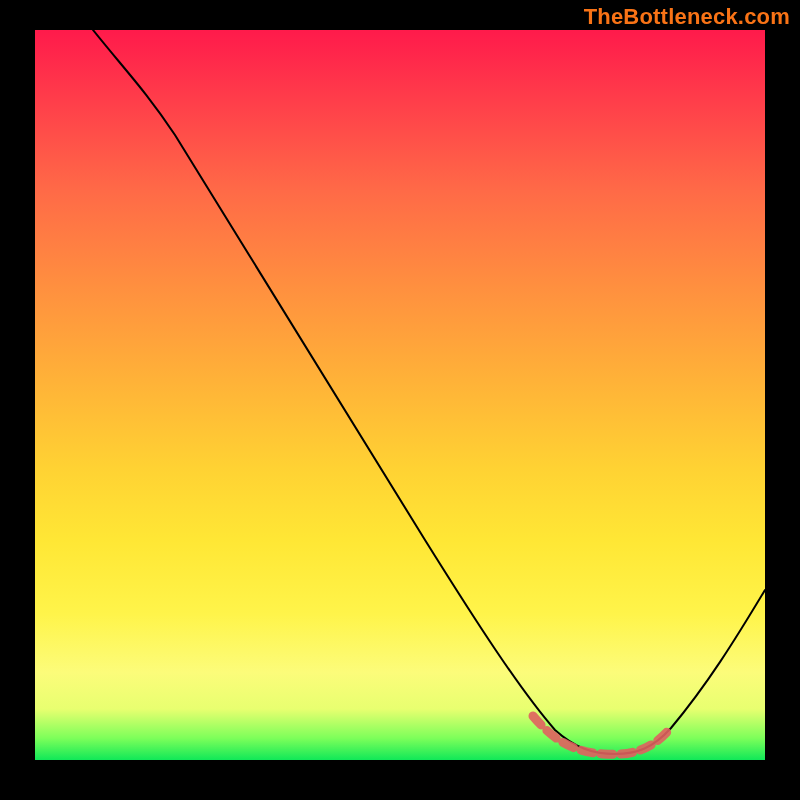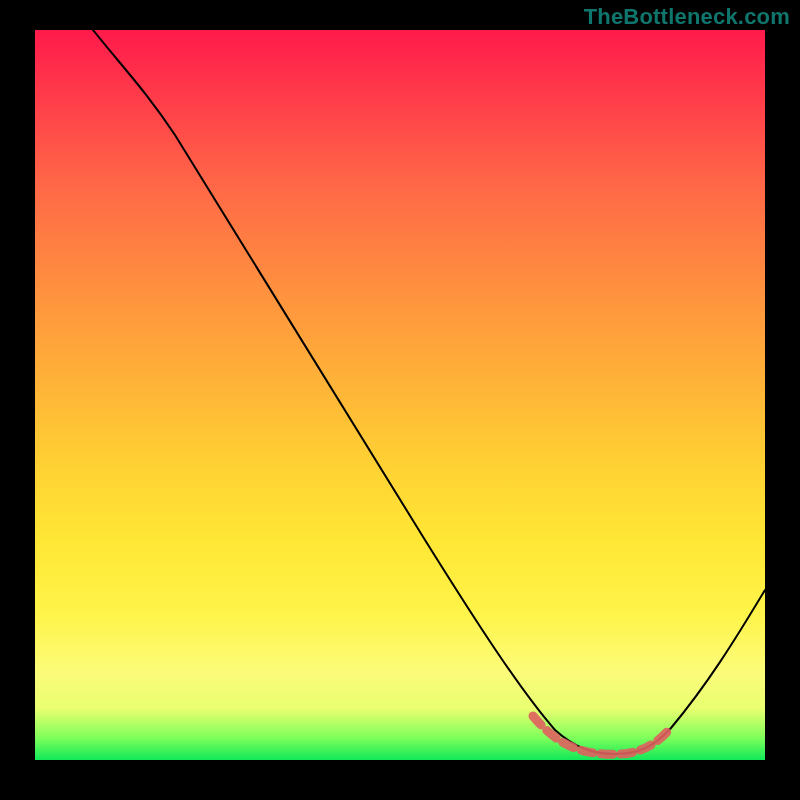--- a/index.html
+++ b/index.html
@@ -14,21 +14,21 @@
   .frame {
     position: relative;
     width: 800px;
     height: 800px;
     background: #000;
   }
   .watermark {
     position: absolute;
     top: 4px;
     right: 10px;
-    color: #0f766e;
+    color: #f97316;
     font-size: 22px;
     font-weight: 600;
     letter-spacing: 0.2px;
     z-index: 5;
   }
   .plot-area {
     position: absolute;
     left: 35px;
     top: 30px;
     width: 730px;

